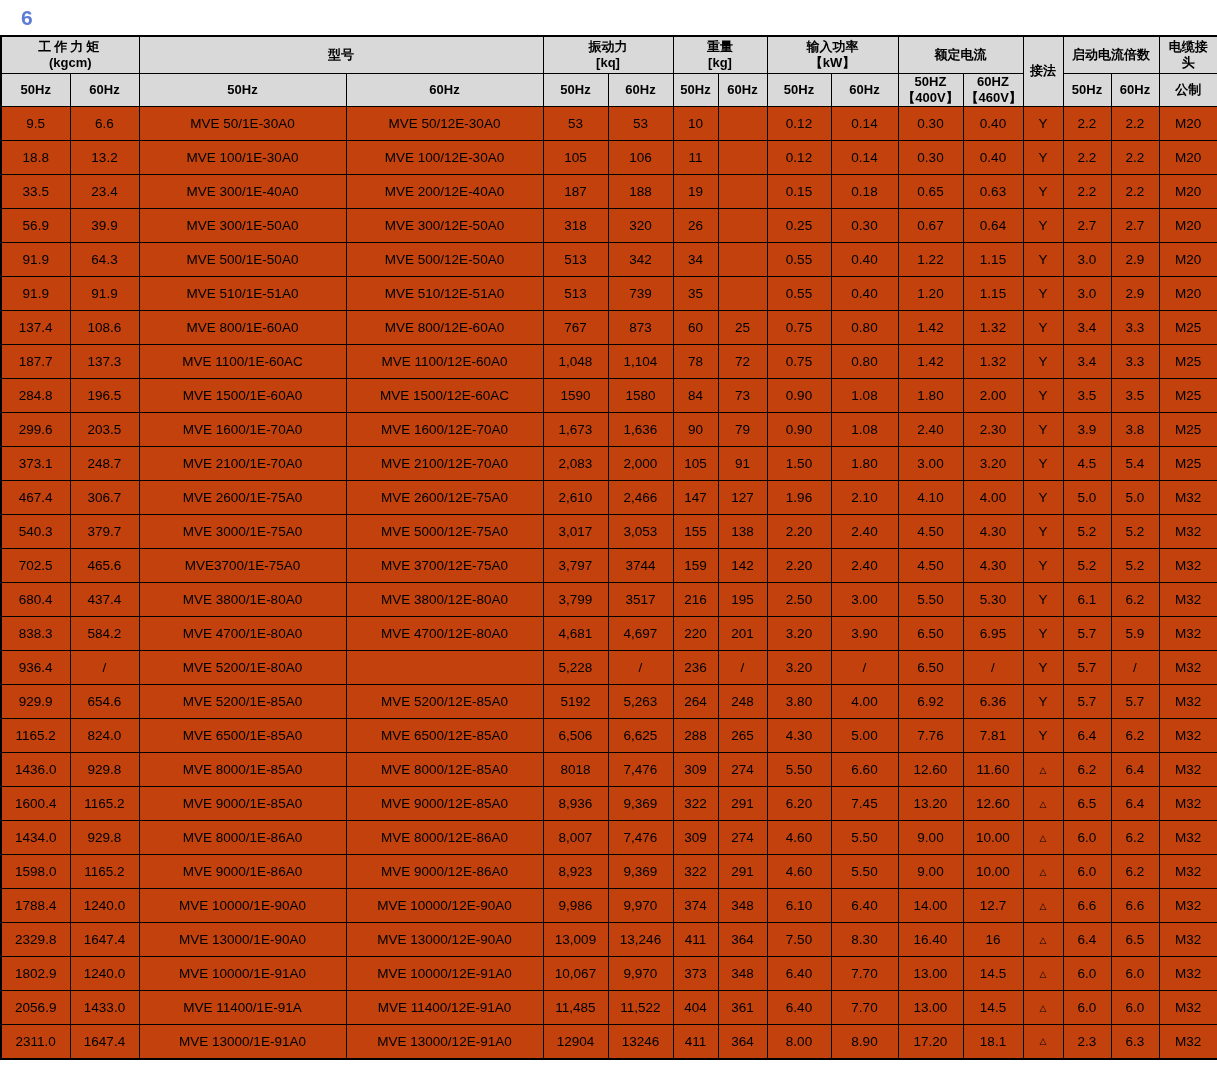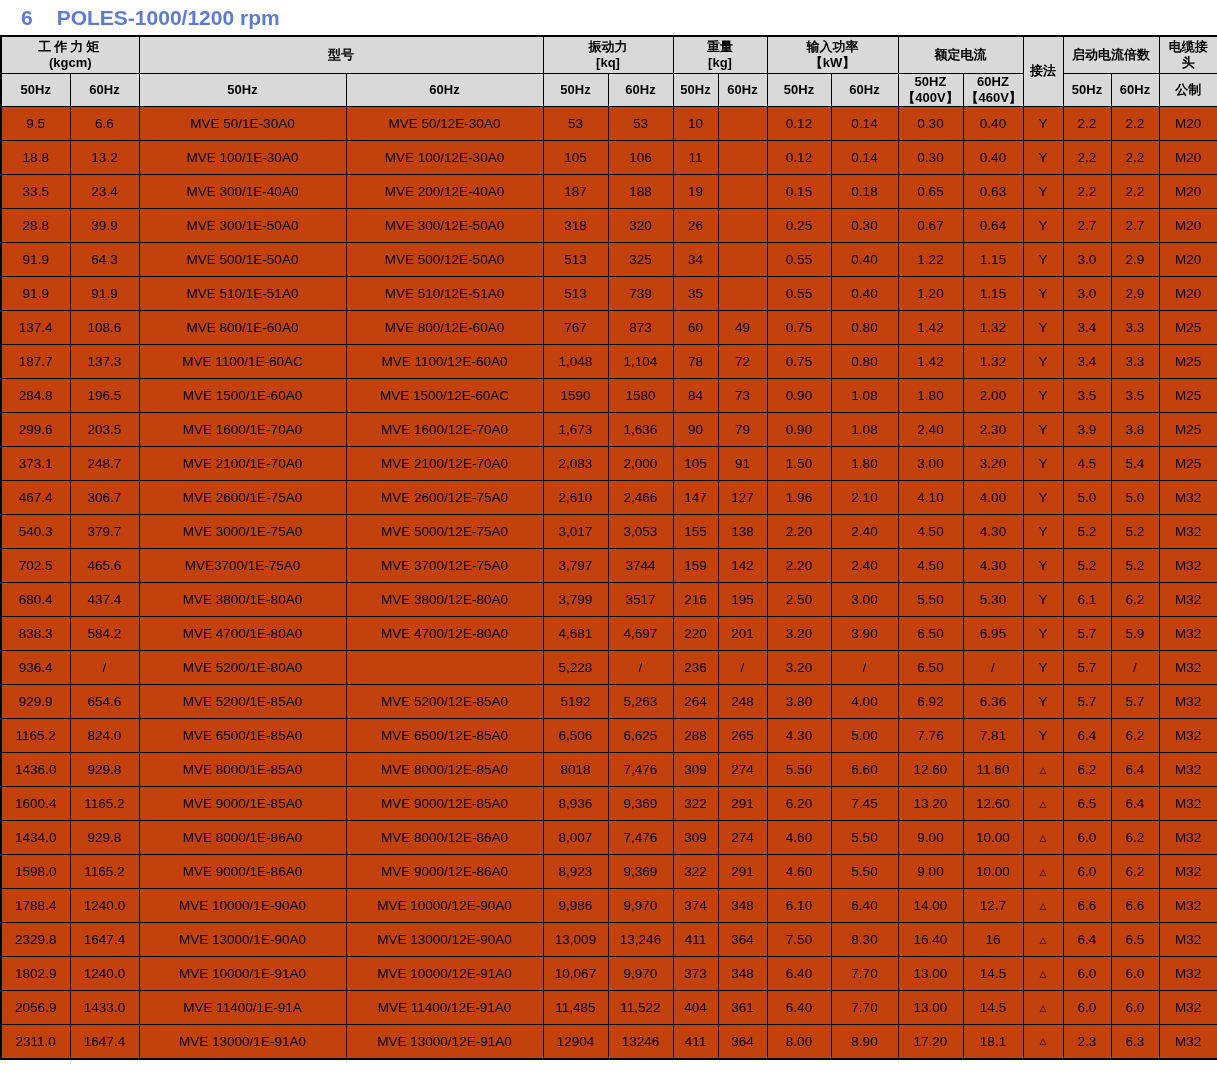--- a/index.html
+++ b/index.html
@@ -45,21 +45,20 @@
   tbody td { font-size: 13.5px; }
   .spaced { letter-spacing: 3px; }
   .two-line { line-height: 1.3; }
   td.tri { font-size: 9px; }
 </style>
 </head>
 <body>
 
 <div class="page-title">
   <span class="title-num">6</span>
-  <span>POLES-1000/1200 rpm</span>
 </div>
 
 <table class="spec">
   <colgroup>
     <col style="width:69px">
       <col style="width:69px">
     <col style="width:207px">
       <col style="width:197px">
     <col style="width:65px">
       <col style="width:65px">
@@ -174,21 +173,21 @@
         <td>0.15</td>
         <td>0.18</td>
         <td>0.65</td>
         <td>0.63</td>
         <td>Y</td>
         <td>2.2</td>
         <td>2.2</td>
         <td>M20</td>
       </tr>
       <tr>
-        <td>28.8</td>
+        <td>56.9</td>
         <td>39.9</td>
         <td>MVE 300/1E-50A0</td>
         <td>MVE 300/12E-50A0</td>
         <td>318</td>
         <td>320</td>
         <td>26</td>
         <td></td>
         <td>0.25</td>
         <td>0.30</td>
         <td>0.67</td>
@@ -197,21 +196,21 @@
         <td>2.7</td>
         <td>2.7</td>
         <td>M20</td>
       </tr>
       <tr>
         <td>91.9</td>
         <td>64.3</td>
         <td>MVE 500/1E-50A0</td>
         <td>MVE 500/12E-50A0</td>
         <td>513</td>
-        <td>325</td>
+        <td>342</td>
         <td>34</td>
         <td></td>
         <td>0.55</td>
         <td>0.40</td>
         <td>1.22</td>
         <td>1.15</td>
         <td>Y</td>
         <td>3.0</td>
         <td>2.9</td>
         <td>M20</td>
@@ -235,21 +234,21 @@
         <td>M20</td>
       </tr>
       <tr>
         <td>137.4</td>
         <td>108.6</td>
         <td>MVE 800/1E-60A0</td>
         <td>MVE 800/12E-60A0</td>
         <td>767</td>
         <td>873</td>
         <td>60</td>
-        <td>49</td>
+        <td>25</td>
         <td>0.75</td>
         <td>0.80</td>
         <td>1.42</td>
         <td>1.32</td>
         <td>Y</td>
         <td>3.4</td>
         <td>3.3</td>
         <td>M25</td>
       </tr>
       <tr>

